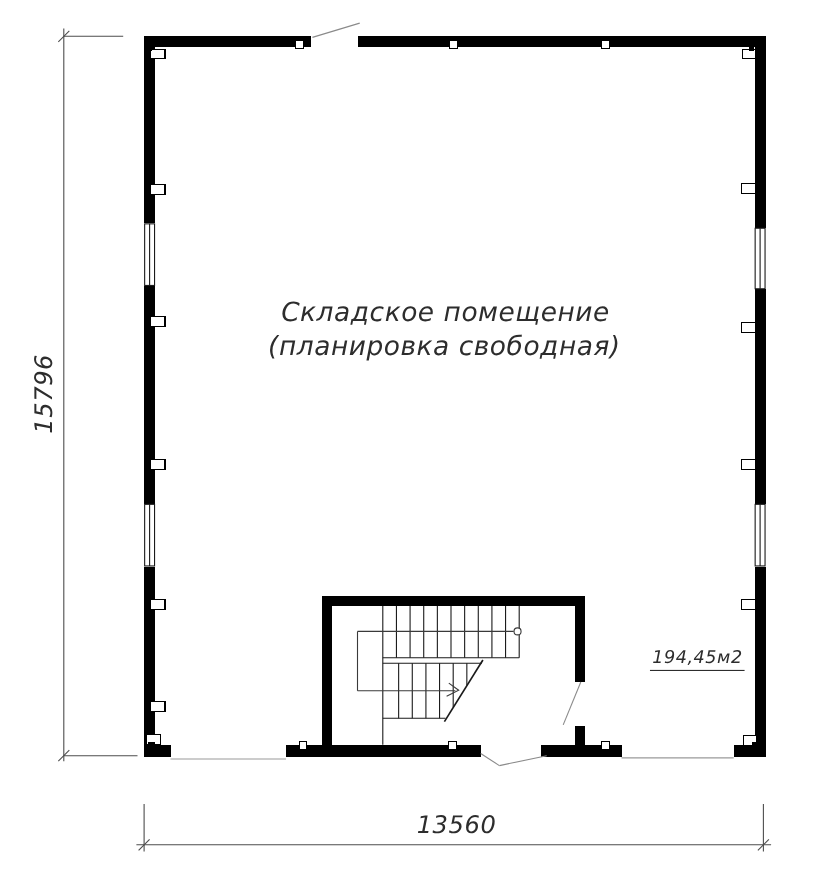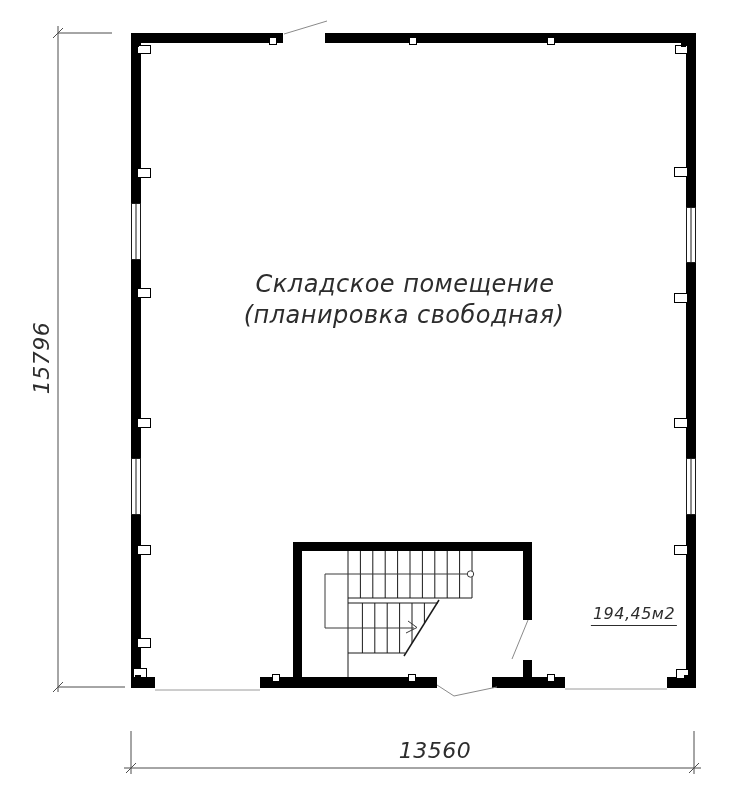--- a/index.html
+++ b/index.html
@@ -24,31 +24,30 @@
     font-size:24px;
     text-align:center;
   }
   .room-note{
     left:404px;top:301px;
     transform:translateX(-50%);
     font-size:24px;
     text-align:center;
   }
   .area-label{
-    left:634px;top:604px;
+    left:634px;top:588px;
     transform:translateX(-50%);
     font-size:16px;
     border-bottom:1px solid #2d2d2d;
     padding:0 2px 2px 2px;
   }
   .dim-h{
     left:415px;top:738px;
     transform:translateX(-50%);
     font-size:22px;
-    margin-left:20px;
   }
   .dim-v{
     left:41px;top:358px;
     transform:translate(-50%,-50%) rotate(-90deg);
     font-size:22px;
   }
 </style>
 </head>
 <body>
 

